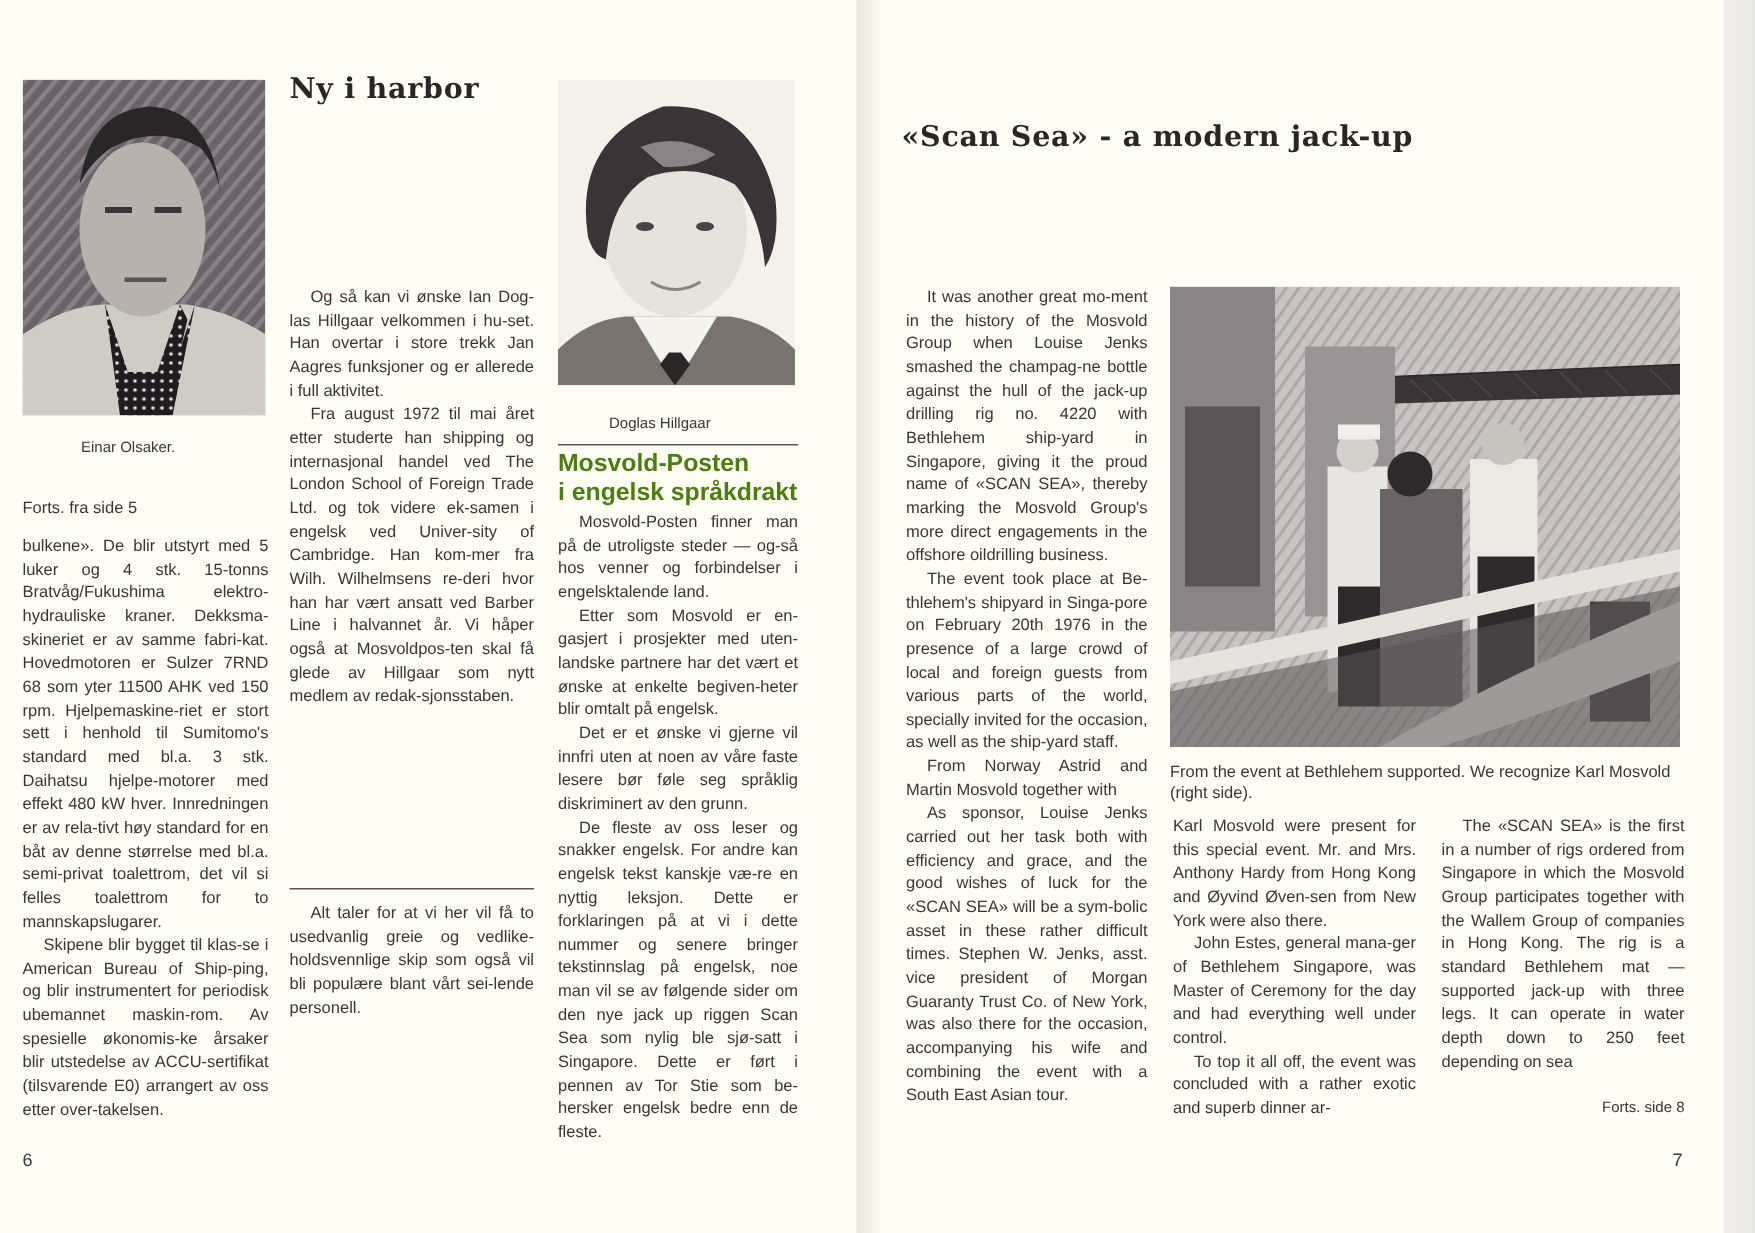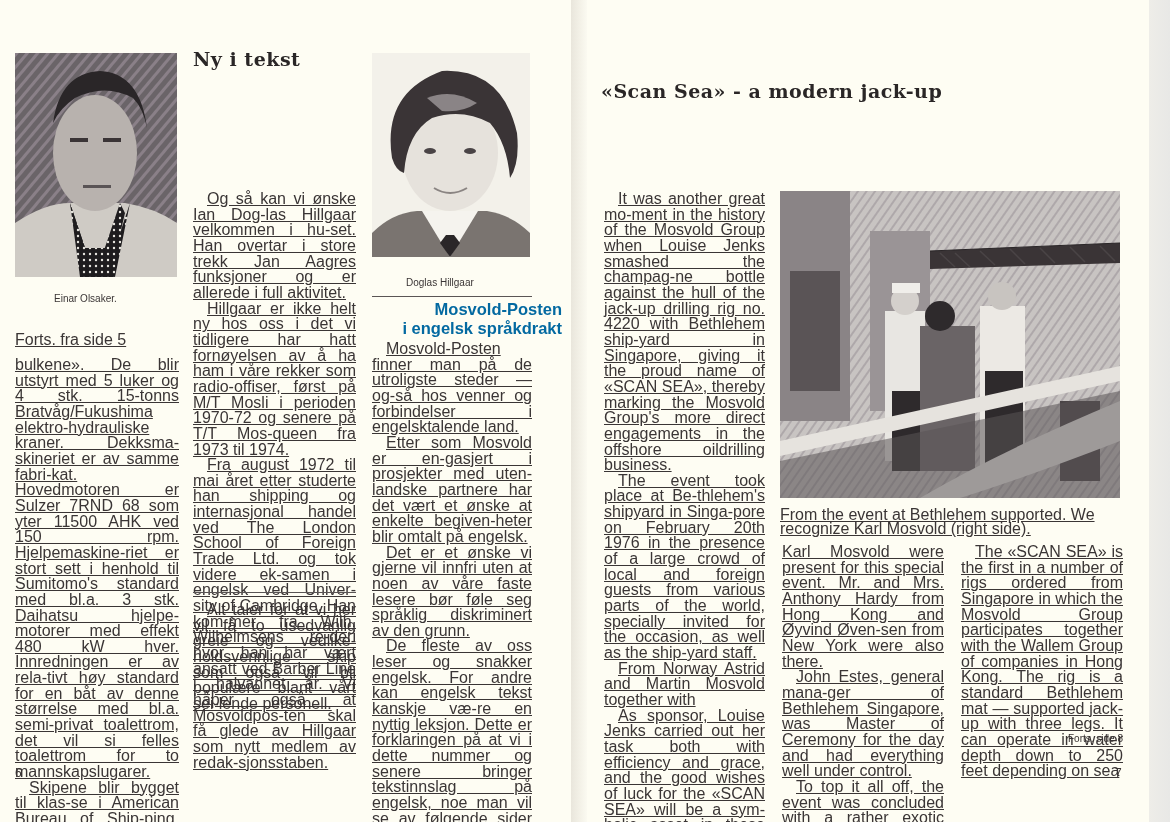--- a/index.html
+++ b/index.html
@@ -14,43 +14,42 @@
     background:linear-gradient(to right,#e9e6dc,#f4f2e8 60%,#fbfaf1); }
   .page-right { position:absolute; left:587px; top:0; width:562px; height:822px; background:#fefdf3; }
   .edge-right { position:absolute; left:1149px; top:0; width:21px; height:822px;
     background:linear-gradient(to right,#eeede8,#e8e8e6); }
 
   .headline {
     position:absolute; font-family:"DejaVu Serif", serif; font-weight:bold;
     font-size:19px; letter-spacing:0.5px; color:#2a2626; white-space:nowrap;
   }
   .col {
-    position:absolute; font-size:16px; line-height:15.65px; color:#3a3535;
+    position:absolute; font-size:11px; line-height:15.65px; color:#3a3535;
     text-align:justify;
-    text-decoration:underline;
   }
   .col p { margin:0; text-indent:14px; }
   .col p.noindent { text-indent:0; }
   .caption { position:absolute; font-size:10px; color:#3a3535; white-space:nowrap; }
   .rule { position:absolute; height:1px; background:#5a5555; }
-  .subhead { position:absolute; font-weight:bold; font-size:16.5px; line-height:19px; color:#0369a1;text-align:right; }
+  .subhead { position:absolute; font-weight:bold; font-size:16.5px; line-height:19px; color:#4d7c0f; }
   .pagenum { position:absolute; font-size:12px; color:#3a3535; }
 
   .photo { position:absolute; overflow:hidden; }
   .photo svg { display:block; width:100%; height:100%; }
 </style>
 </head>
 <body>
 
 <div class="page-left"></div>
 <div class="gutter"></div>
 <div class="page-right"></div>
 <div class="edge-right"></div>
 
-<div class="headline" style="left:193px; top:48px;">Ny i tekst</div>
+<div class="headline" style="left:193px; top:48px;">Ny i harbor</div>
 
 <div class="photo" style="left:15px; top:53px; width:162px; height:224px;" title="Portrait of Einar Olsaker">
   <svg viewBox="0 0 162 224" preserveAspectRatio="none">
     <defs>
       <pattern id="stripes1" width="8" height="8" patternUnits="userSpaceOnUse" patternTransform="rotate(40)">
         <rect width="8" height="8" fill="#6a6468"></rect>
         <rect width="3" height="8" fill="#8a8088"></rect>
       </pattern>
       <pattern id="dots1" width="6" height="6" patternUnits="userSpaceOnUse">
         <rect width="6" height="6" fill="#1e1c1e"></rect>
@@ -75,21 +74,20 @@
 </div>
 
 <div class="col" style="left:15px; top:357px; width:164px;">
   <p class="noindent">bulkene». De blir utstyrt med 5 luker og 4 stk. 15-tonns Bratvåg/Fukushima elektro-hydrauliske kraner. Dekksma-skineriet er av samme fabri-kat. Hovedmotoren er Sulzer 7RND 68 som yter 11500 AHK ved 150 rpm. Hjelpemaskine-riet er stort sett i henhold til Sumitomo's standard med bl.a. 3 stk. Daihatsu hjelpe-motorer med effekt 480 kW hver. Innredningen er av rela-tivt høy standard for en båt av denne størrelse med bl.a. semi-privat toalettrom, det vil si felles toalettrom for to mannskapslugarer.</p>
   <p>Skipene blir bygget til klas-se i American Bureau of Ship-ping, og blir instrumentert for periodisk ubemannet maskin-rom. Av spesielle økonomis-ke årsaker blir utstedelse av ACCU-sertifikat (tilsvarende E0) arrangert av oss etter over-takelsen.</p>
 </div>
 <div class="pagenum" style="left:15px; top:766px;">6</div>
 
 <div class="col" style="left:193px; top:191px; width:163px;">
   <p>Og så kan vi ønske Ian Dog-las Hillgaar velkommen i hu-set. Han overtar i store trekk Jan Aagres funksjoner og er allerede i full aktivitet.</p>
-  <p>Hillgaar er ikke helt ny hos oss i det vi tidligere har hatt fornøyelsen av å ha ham i våre rekker som radio-offiser, først på M/T Mosli i perioden 1970-72 og senere på T/T Mos-queen fra 1973 til 1974.</p>
   <p>Fra august 1972 til mai året etter studerte han shipping og internasjonal handel ved The London School of Foreign Trade Ltd. og tok videre ek-samen i engelsk ved Univer-sity of Cambridge. Han kom-mer fra Wilh. Wilhelmsens re-deri hvor han har vært ansatt ved Barber Line i halvannet år. Vi håper også at Mosvoldpos-ten skal få glede av Hillgaar som nytt medlem av redak-sjonsstaben.</p>
 </div>
 <div class="rule" style="left:193px; top:592px; width:163px;"></div>
 <div class="col" style="left:193px; top:602px; width:163px;">
   <p>Alt taler for at vi her vil få to usedvanlig greie og vedlike-holdsvennlige skip som også vil bli populære blant vårt sei-lende personell.</p>
 </div>
 
 <div class="photo" style="left:372px; top:53px; width:158px; height:204px;" title="Portrait of Doglas Hillgaar">
   <svg viewBox="0 0 158 204" preserveAspectRatio="none">
     <rect width="158" height="204" fill="#f3f1ea"></rect>

